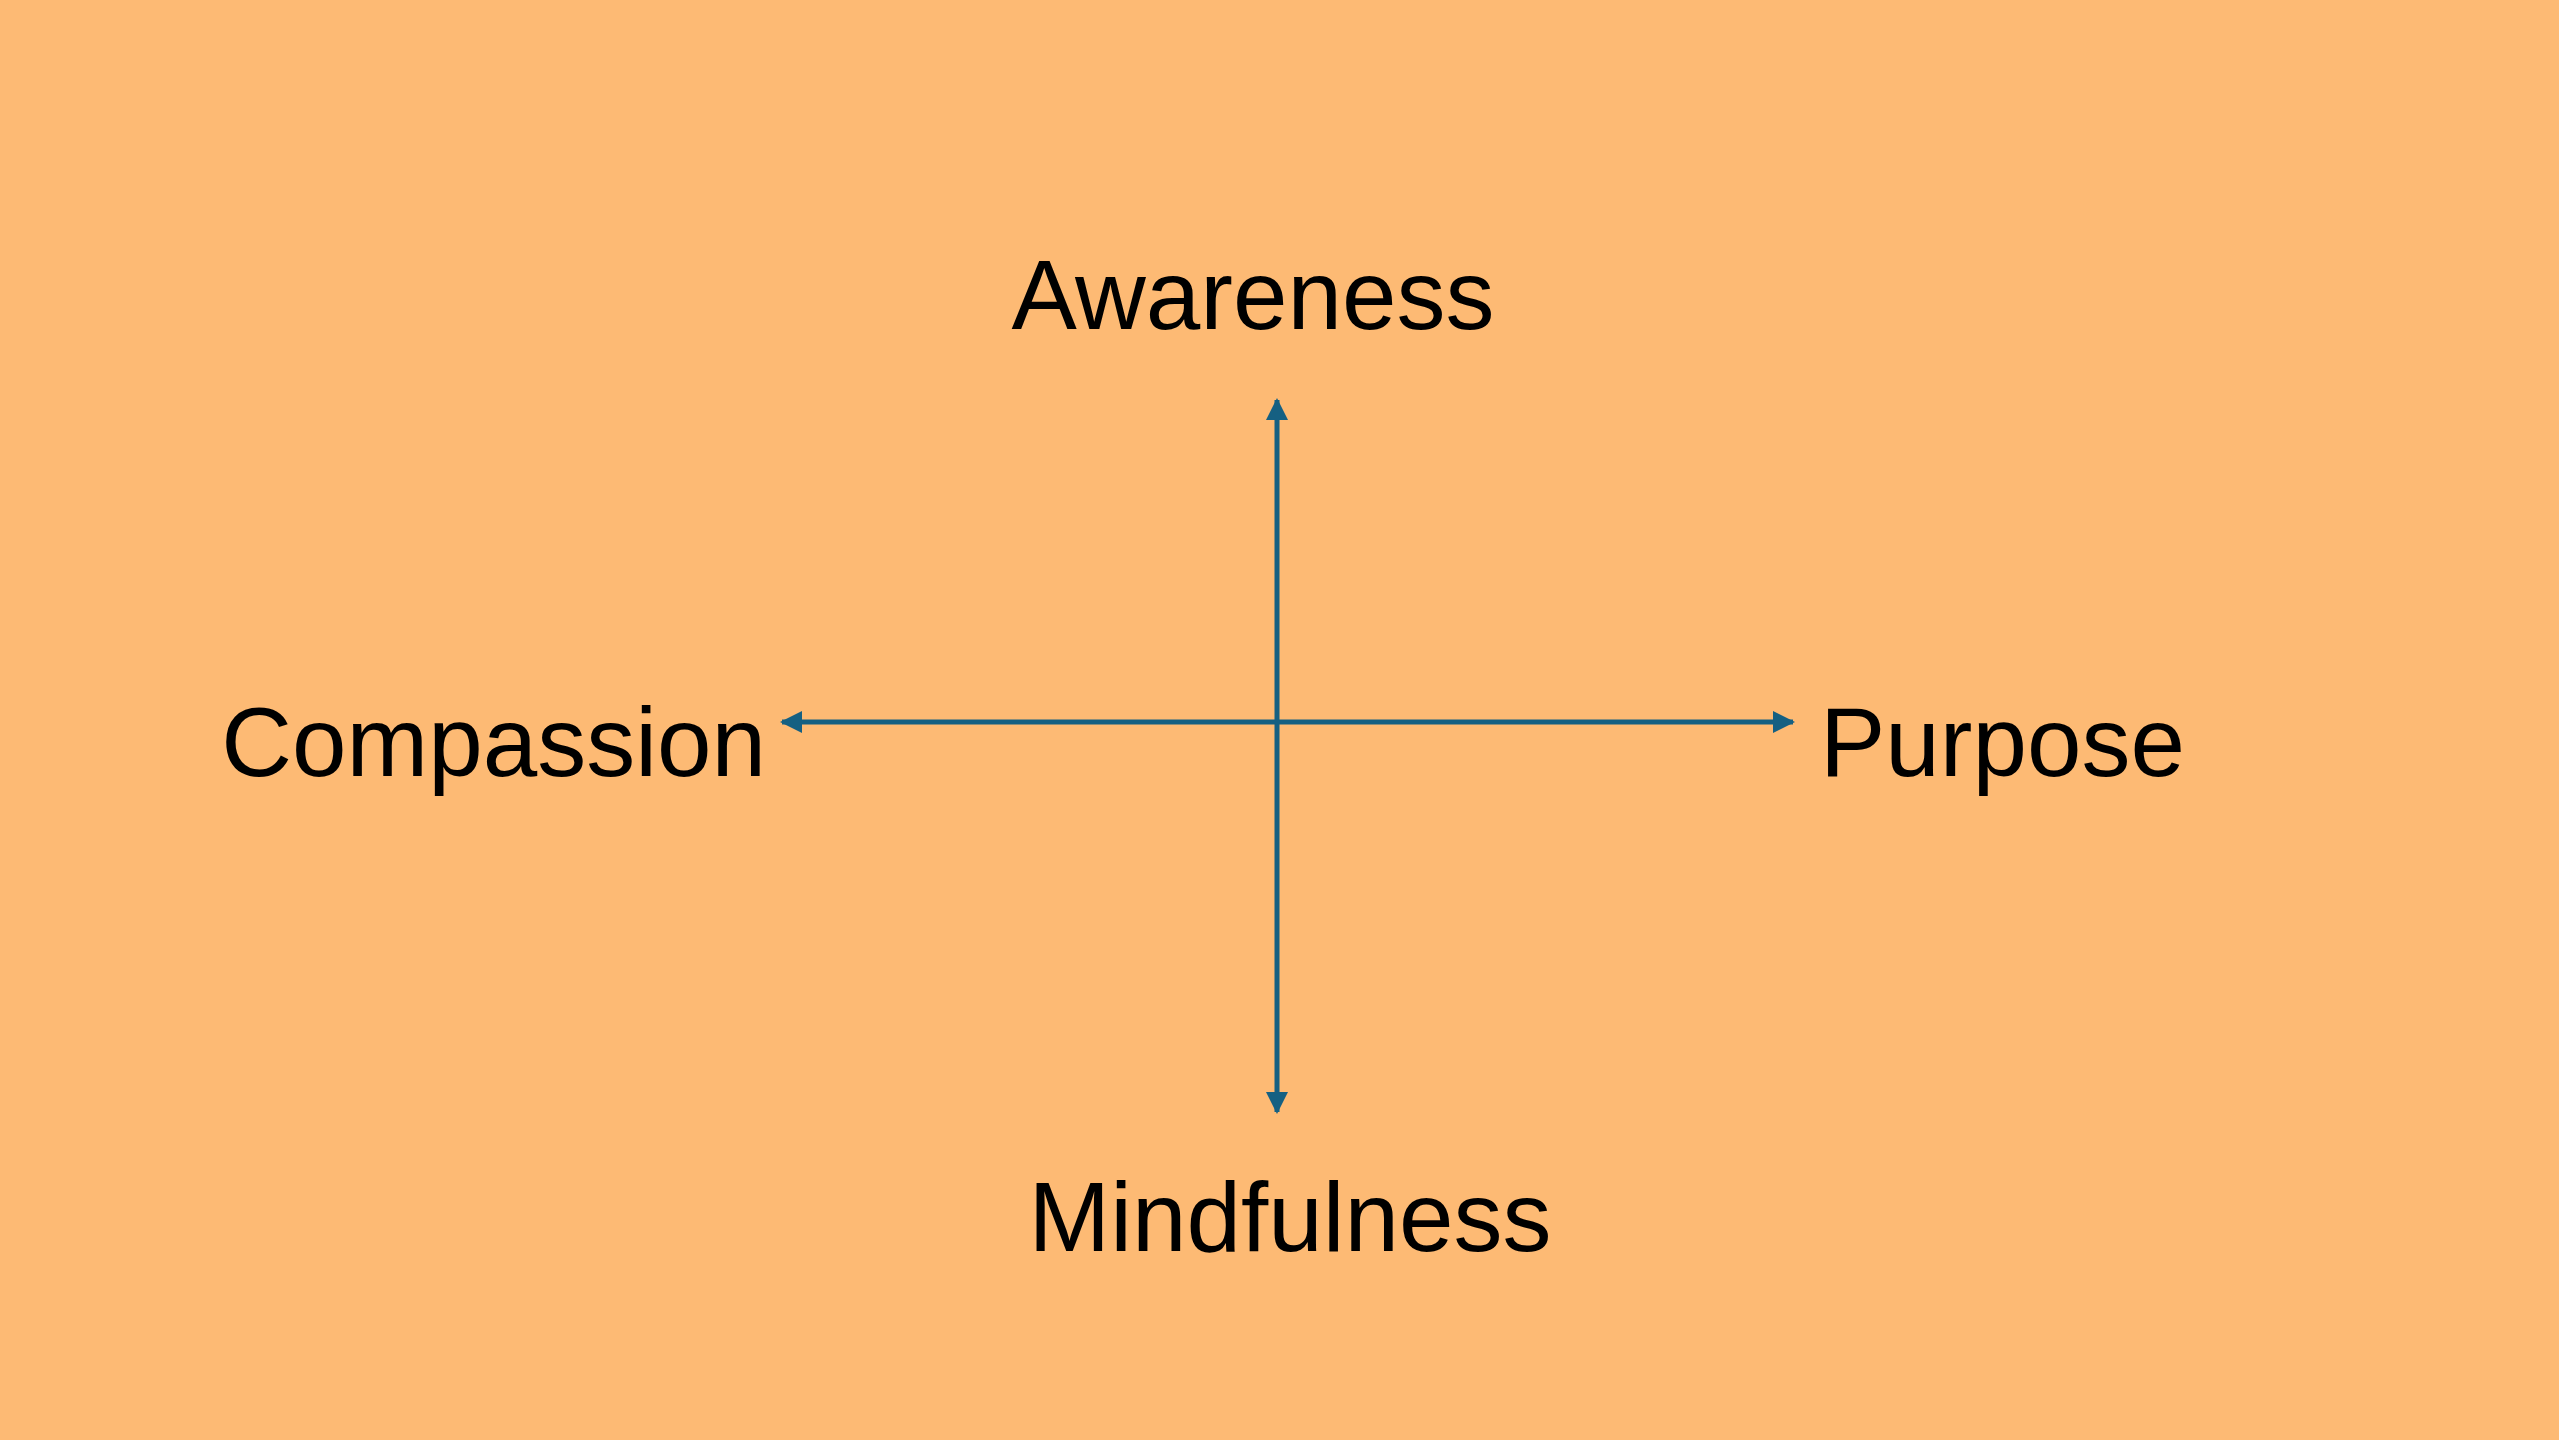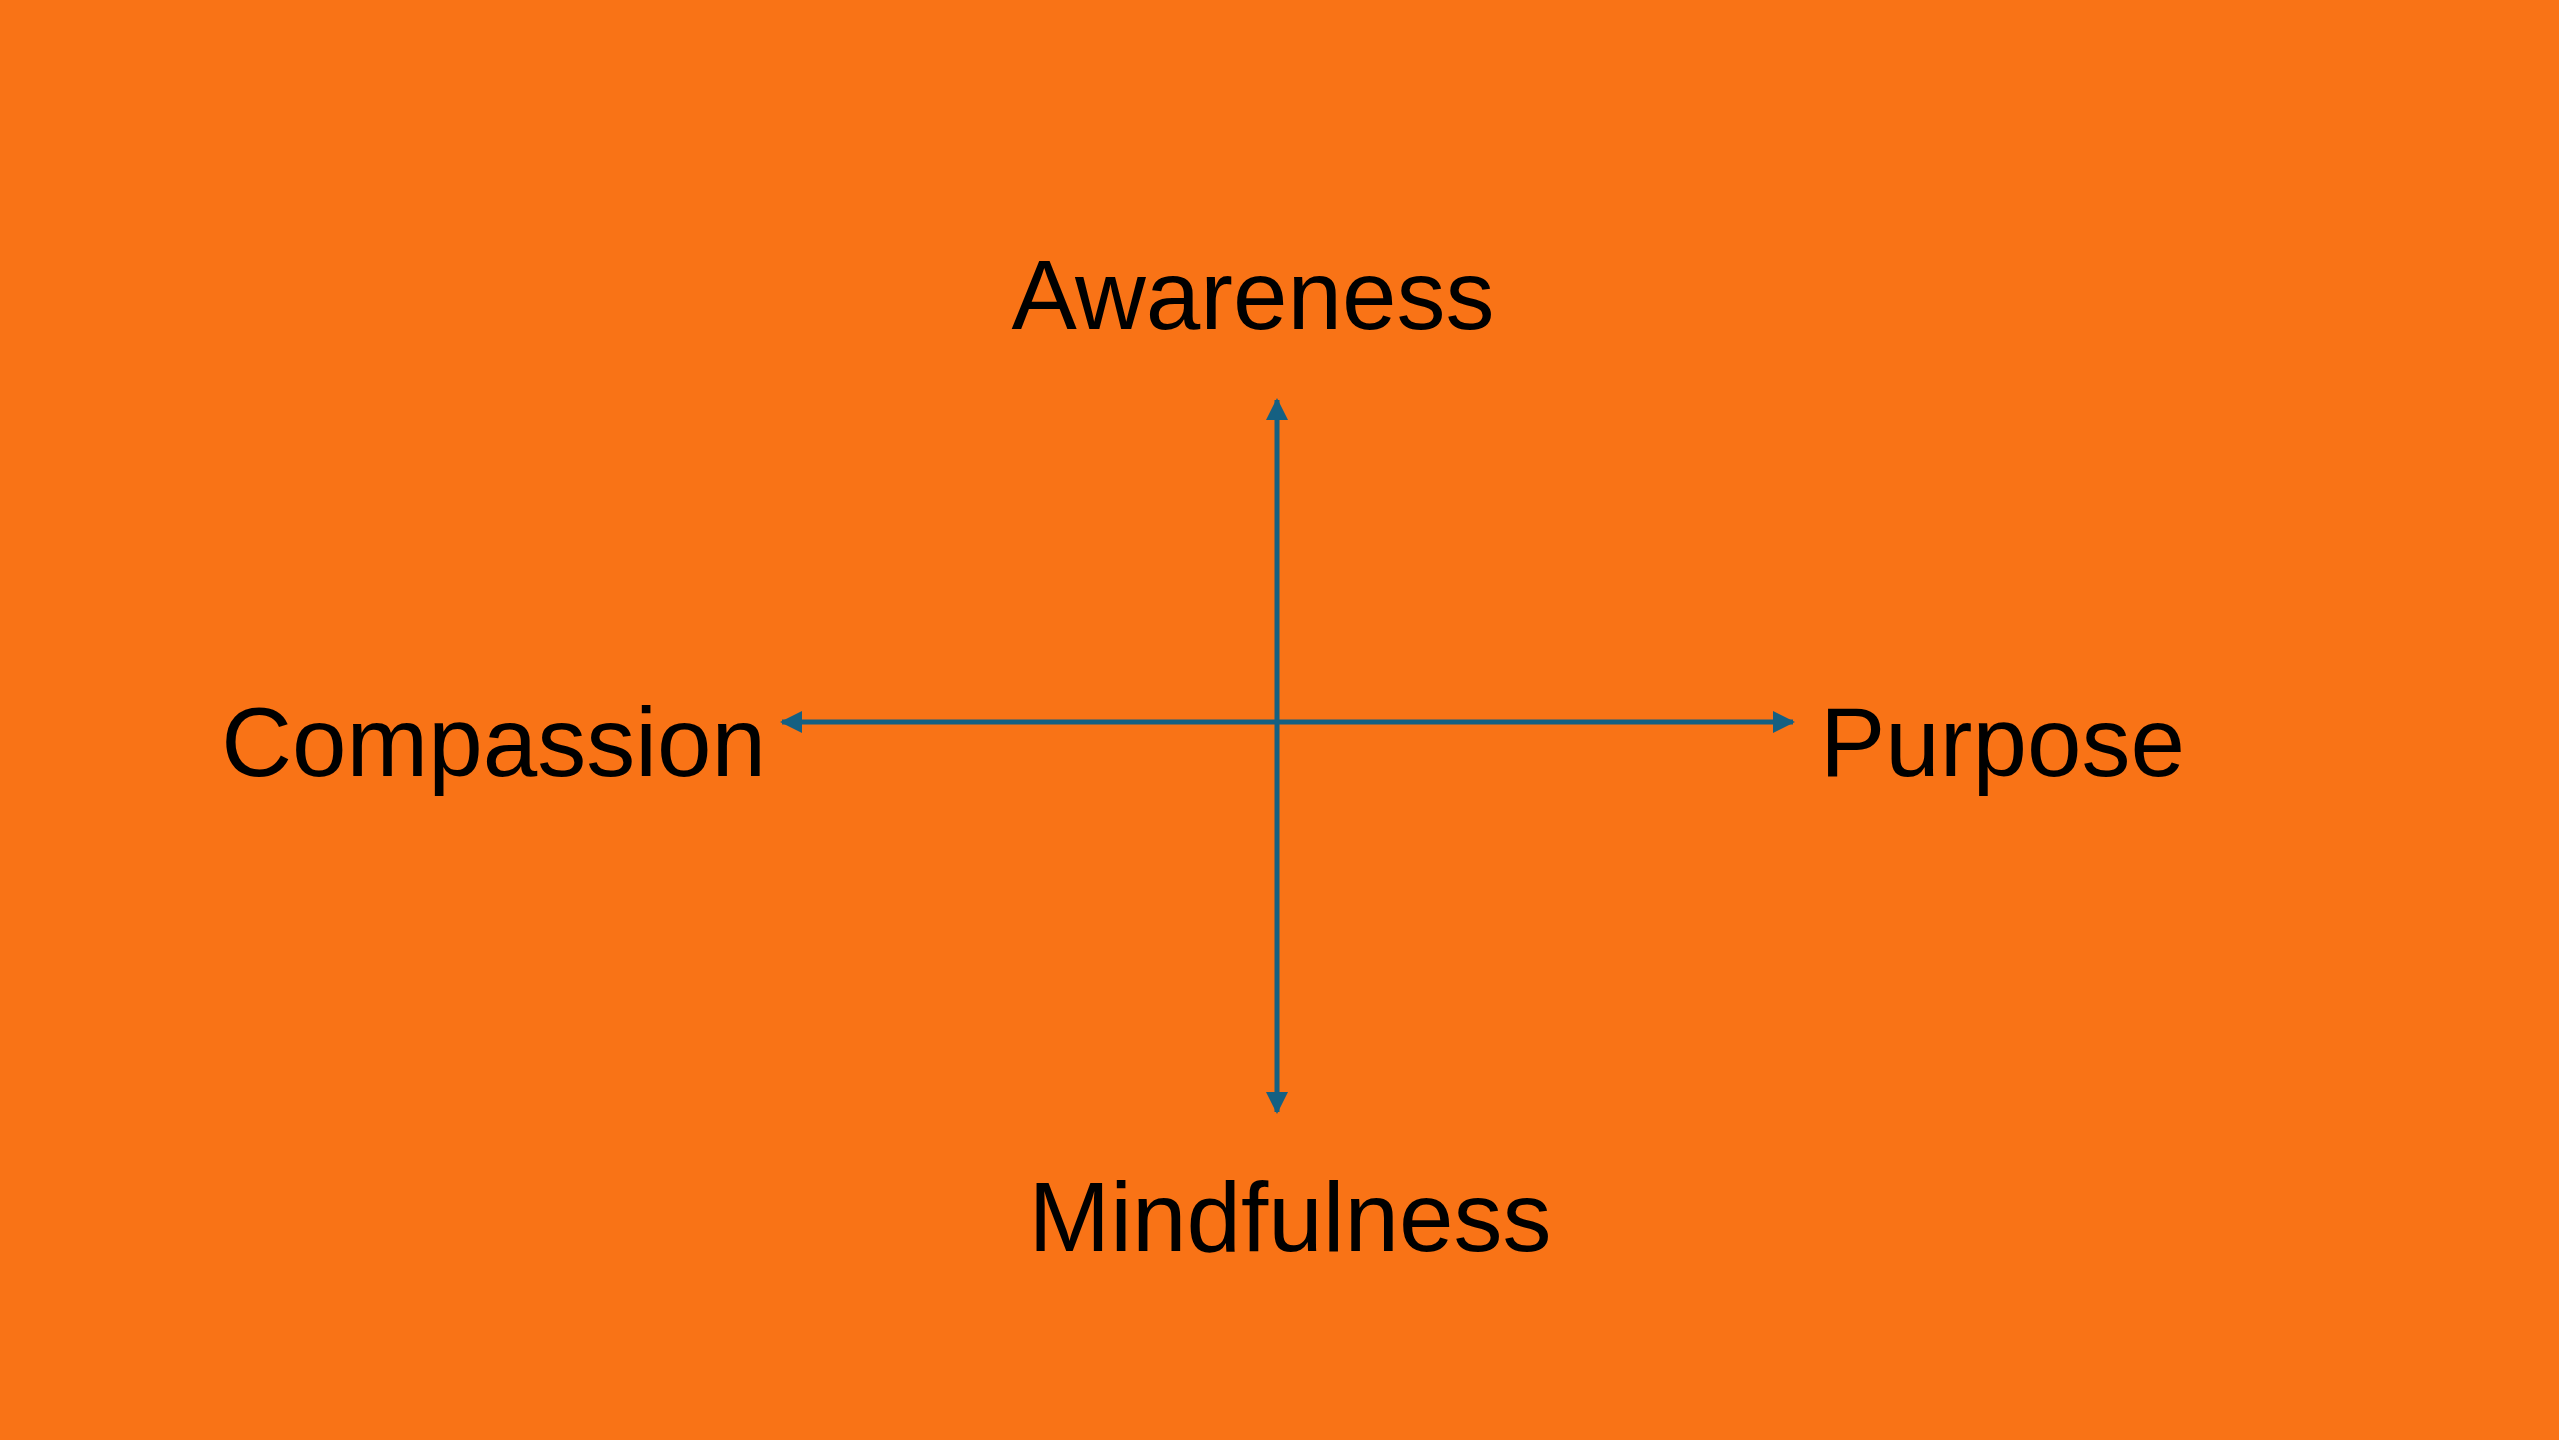--- a/index.html
+++ b/index.html
@@ -72,21 +72,21 @@
     left: 0;
     top: 1168px;
     width: 2580px;
     text-align: center;
     box-sizing: border-box;
   }
 </style>
 </head>
 <body style="width: 2559px; height: 1440px;">
 
-<div id="diagram-canvas" style="width: 2559px; height: 1440px; background: #f97316;">
+<div id="diagram-canvas" style="width: 2559px; height: 1440px; background: #fdba74;">
 
   <svg id="axes-svg" viewBox="0 0 2559 1440" xmlns="http://www.w3.org/2000/svg">
 
     <defs>
       <marker id="arrow-up" markerWidth="10" markerHeight="10" refX="5" refY="9" orient="auto" markerUnits="userSpaceOnUse" viewBox="0 0 10 10">
         <path d="M 5 0 L 10 10 L 0 10 Z" fill="#156082"></path>
       </marker>
       <marker id="arrow-end" markerWidth="22" markerHeight="22" refX="20" refY="11" orient="auto" markerUnits="userSpaceOnUse" viewBox="0 0 22 22">
         <path d="M 0 0 L 22 11 L 0 22 Z" fill="#156082"></path>
       </marker>

